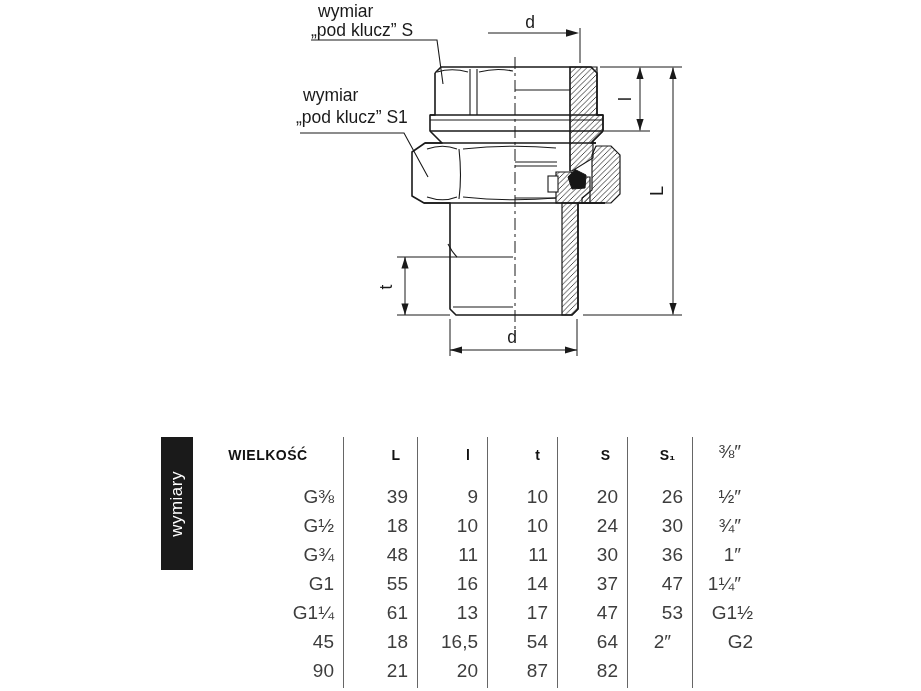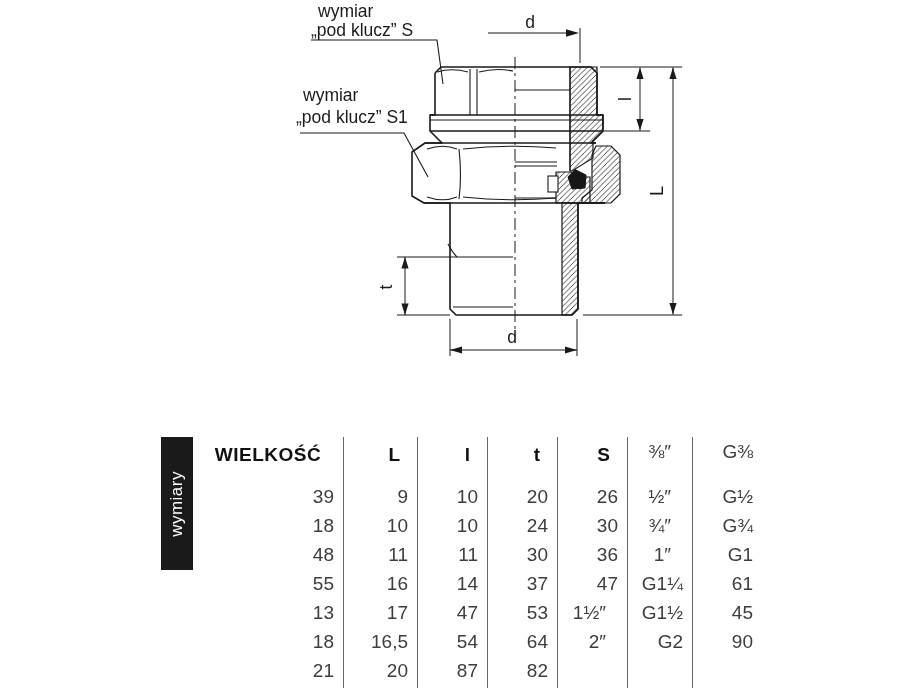--- a/index.html
+++ b/index.html
@@ -7,21 +7,21 @@
           font-family:"Liberation Sans",sans-serif;}
   svg text{font-family:"Liberation Sans",sans-serif;}
   .wymiary-box{position:absolute;left:161px;top:437px;width:32px;height:133px;background:#1a1a1a;
                display:flex;align-items:center;justify-content:center;}
   .wymiary-box span{writing-mode:vertical-rl;transform:rotate(180deg);color:#fff;font-size:17px;
                     letter-spacing:0.5px;}
   .vline{position:absolute;top:437px;height:251px;width:1px;background:#666;}
   .dim-table{position:absolute;left:193px;top:437px;display:grid;
              grid-template-columns:150px 74px 70px 70px 70px 65px 70px;
              grid-template-rows:45px repeat(7,29px);}
-  .hcell{font-size:19px;font-weight:700;color:#111;line-height:36px;text-align:right;padding-right:17px;}
+  .hcell{font-size:14px;font-weight:700;color:#111;line-height:36px;text-align:right;padding-right:17px;}
   .hcell.c0{text-align:center;padding-right:0;letter-spacing:0.5px;}
   .cell{font-size:19px;font-weight:400;color:#3d3d3d;line-height:29px;text-align:right;padding-right:9px;}
   .cell.c0{padding-right:21px;}
 </style>
 </head>
 <body>
 
 <div class="canvas">
 
   <svg width="921" height="425" viewBox="0 0 921 425" style="position:absolute;left:0;top:0;">
@@ -145,20 +145,21 @@
   <div class="vline" style="left:557px;"></div>
   <div class="vline" style="left:627px;"></div>
   <div class="vline" style="left:692px;"></div>
 
   <div class="dim-table">
     <div class="hcell c0">WIELKOŚĆ</div>
     <div class="hcell">L</div>
     <div class="hcell">l</div>
     <div class="hcell">t</div>
     <div class="hcell">S</div>
+    <div class="hcell">S₁</div>
 
     <div class="cell c0">⅜″</div>
     <div class="cell">G⅜</div>
     <div class="cell">39</div>
     <div class="cell">9</div>
     <div class="cell">10</div>
     <div class="cell">20</div>
     <div class="cell">26</div>
 
     <div class="cell c0">½″</div>
@@ -178,28 +179,28 @@
     <div class="cell">36</div>
 
     <div class="cell c0">1″</div>
     <div class="cell">G1</div>
     <div class="cell">55</div>
     <div class="cell">16</div>
     <div class="cell">14</div>
     <div class="cell">37</div>
     <div class="cell">47</div>
 
+    <div class="cell c0">1¼″</div>
     <div class="cell">G1¼</div>
     <div class="cell">61</div>
     <div class="cell">13</div>
     <div class="cell">17</div>
     <div class="cell">47</div>
     <div class="cell">53</div>
 
-    <div class="cell c0">1½″</div>
     <div class="cell">G1½</div>
     <div class="cell">45</div>
     <div class="cell">18</div>
     <div class="cell">16,5</div>
     <div class="cell">54</div>
     <div class="cell">64</div>
 
     <div class="cell c0">2″</div>
     <div class="cell">G2</div>
     <div class="cell">90</div>

